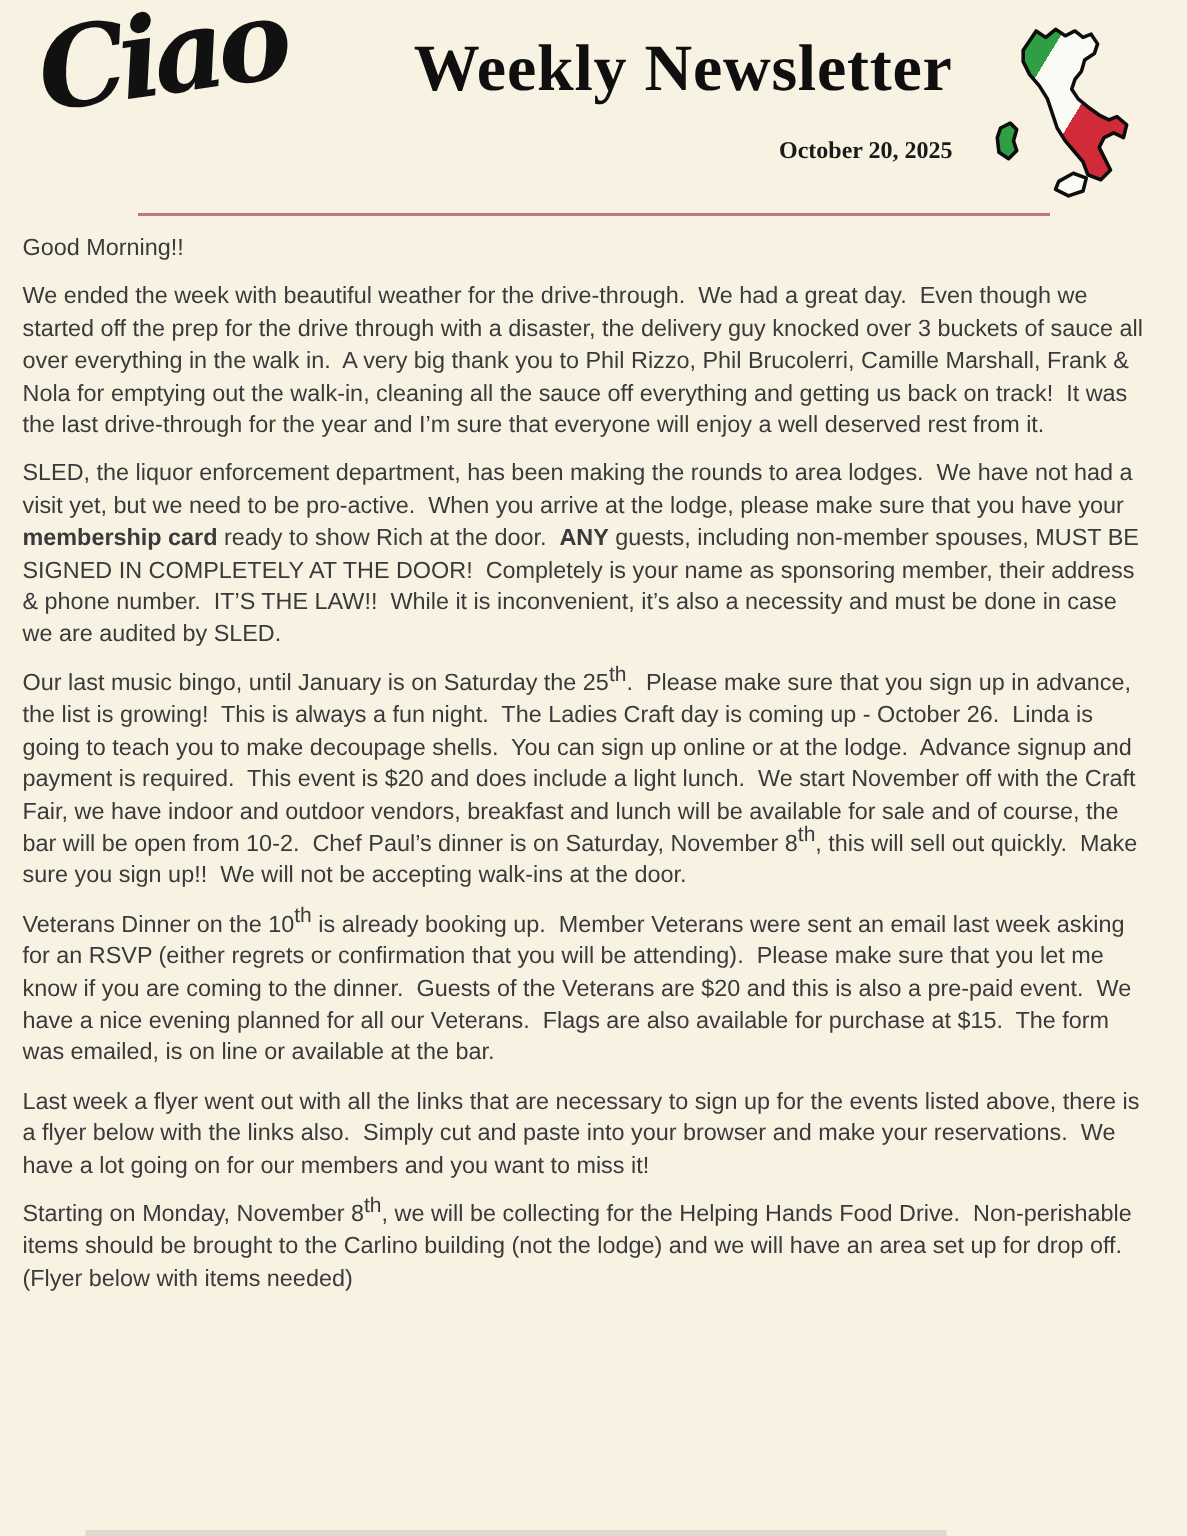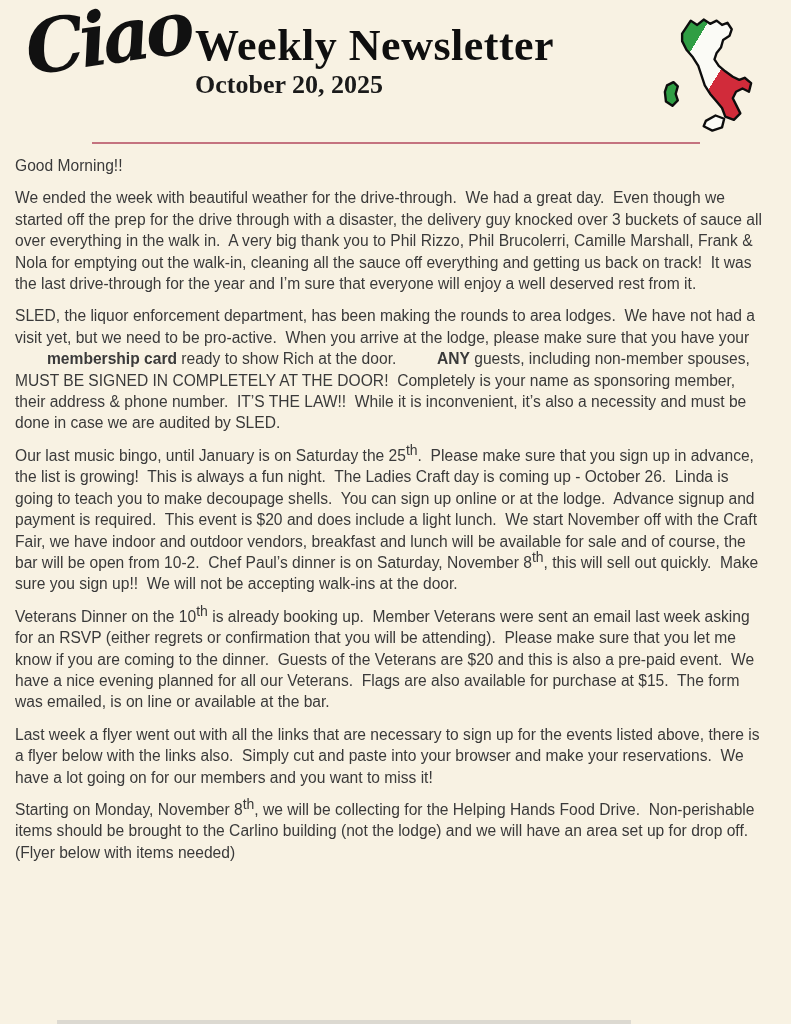--- a/index.html
+++ b/index.html
@@ -30,35 +30,36 @@
     color: #111111;
     transform: rotate(-8deg);
     transform-origin: left center;
     line-height: 1;
   }
   .header-center {
     position: absolute;
     left: 195px;
     width: 440px;
     top: 22px;
-    text-align: left;
+    text-align: right;
   }
   .title {
     margin: 0;
     font-family: "Liberation Serif", serif;
     font-weight: 700;
     font-size: 44px;
     letter-spacing: 0.5px;
     color: #0f0f0f;
     line-height: 1.1;
   }
   .date {
+    margin-top: 22px;
     font-family: "Liberation Serif", serif;
     font-weight: 700;
-    font-size: 26px;
+    font-size: 16px;
     color: #1a1a1a;
   }
   .italy {
     position: absolute;
     right: 8px;
     top: 12px;
     width: 150px;
     height: 124px;
   }
   .divider {
@@ -74,21 +75,21 @@
     line-height: 21.4px;
   }
   .body-text p {
     margin: 0 0 11px 0;
     white-space: pre-wrap;
   }
   .body-text sup {
     font-size: 14px;
     line-height: 0;
   }
-  .body-text .b { font-weight: 700; margin-left: 32px; }
+  .body-text .b { font-weight: 700; }
   .flyer-edge {
     position: absolute;
     left: 57px;
     bottom: 0;
     width: 574px;
     height: 4px;
     background: #dcd9d1;
   }
 </style>
 </head>

